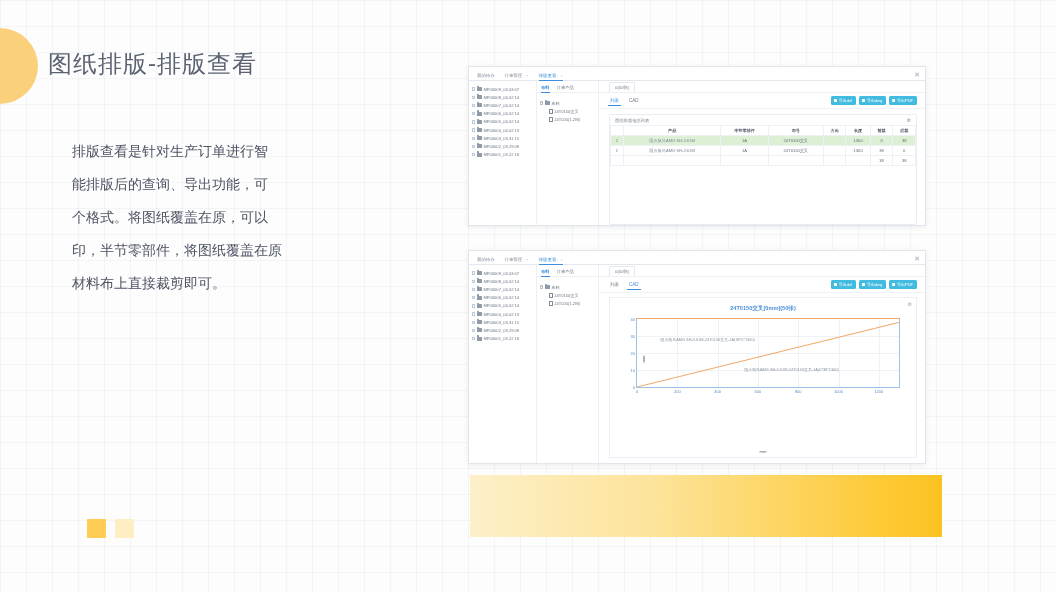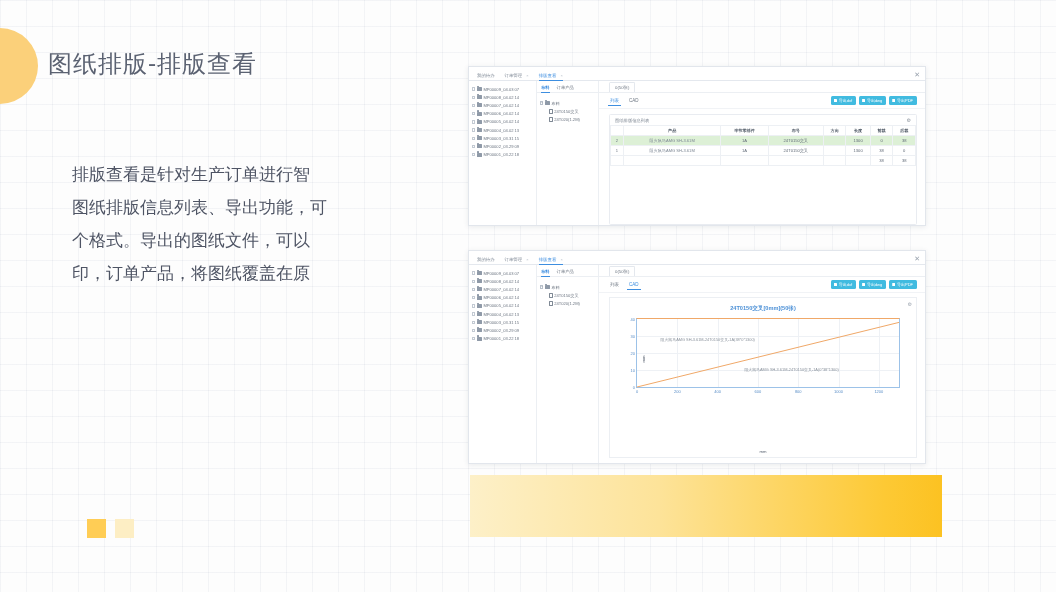--- a/index.html
+++ b/index.html
@@ -37,24 +37,24 @@
     background: linear-gradient(to right, #fdf0c8 0%, #fde399 40%, #fdc934 88%, #fcc222 100%);
   }
 
   
   .slide-title {
     position: absolute; left: 48px; top: 48px;
     font-size: 24px; color: #5b6272; letter-spacing: 1px;
     font-family: "DejaVu Serif", "Liberation Serif", serif;
   }
   .slide-body {
-    position: absolute; left: 72px; top: 158px; width: 302px;
-    font-size: 17px; line-height: 33px; color: #4d5costly;
+    position: absolute; left: 72px; top: 136px; width: 302px;
+    font-size: 14px; line-height: 33px; color: #4d5costly;
     color: #4e5464;
-    font-family: Liberation Sans, sans-serif;
+    font-family: Liberation Mono, monospace;
     text-align: justify;
   }
 
   
   .win {
     position: absolute;
     background: #fff;
     border: 1px solid #e2e6ec;
     box-shadow: 0 1px 5px rgba(60,70,90,0.10);
     overflow: hidden;
@@ -250,23 +250,24 @@
 <body>
 
 <div class="deco-circle"></div>
 <div class="deco-sq-a"></div>
 <div class="deco-sq-b"></div>
 <div class="deco-bar"></div>
 
 <div class="slide-title">图纸排版-排版查看</div>
 <div class="slide-body">
   <div>排版查看是针对生产订单进行智</div>
-  <div>图纸排版信息列表、导出功能，可</div>
-  <div>个格式。导出的图纸文件，可以</div>
-  <div>印，订单产品，将图纸覆盖在原</div>
+  <div>能排版后的查询、导出功能，可</div>
+  <div>个格式。将图纸覆盖在原，可以</div>
+  <div>印，半节零部件，将图纸覆盖在原</div>
+  <div>材料布上直接裁剪即可。</div>
 </div>
 
 <div class="win" id="win-top">
   <div class="win-close">✕</div>
 
   <div class="tabstrip">
     <div class="tab">
       <span>我的待办</span>
     </div>
     <div class="tab">

